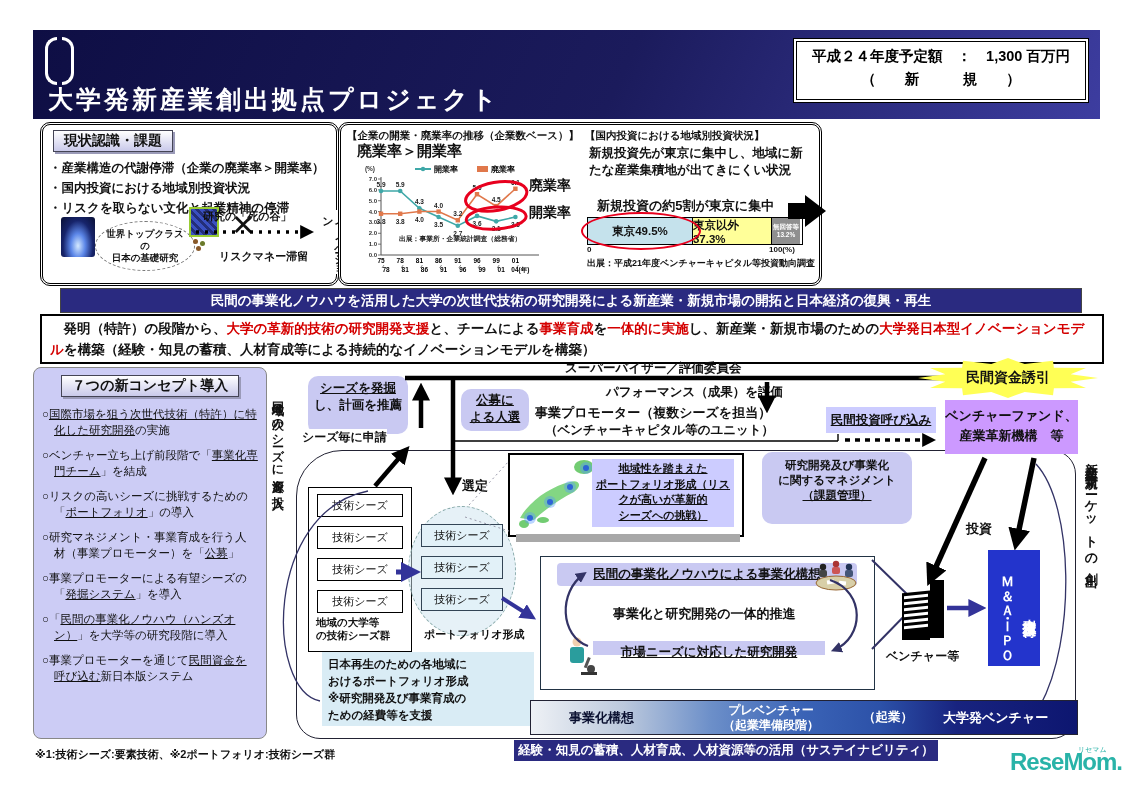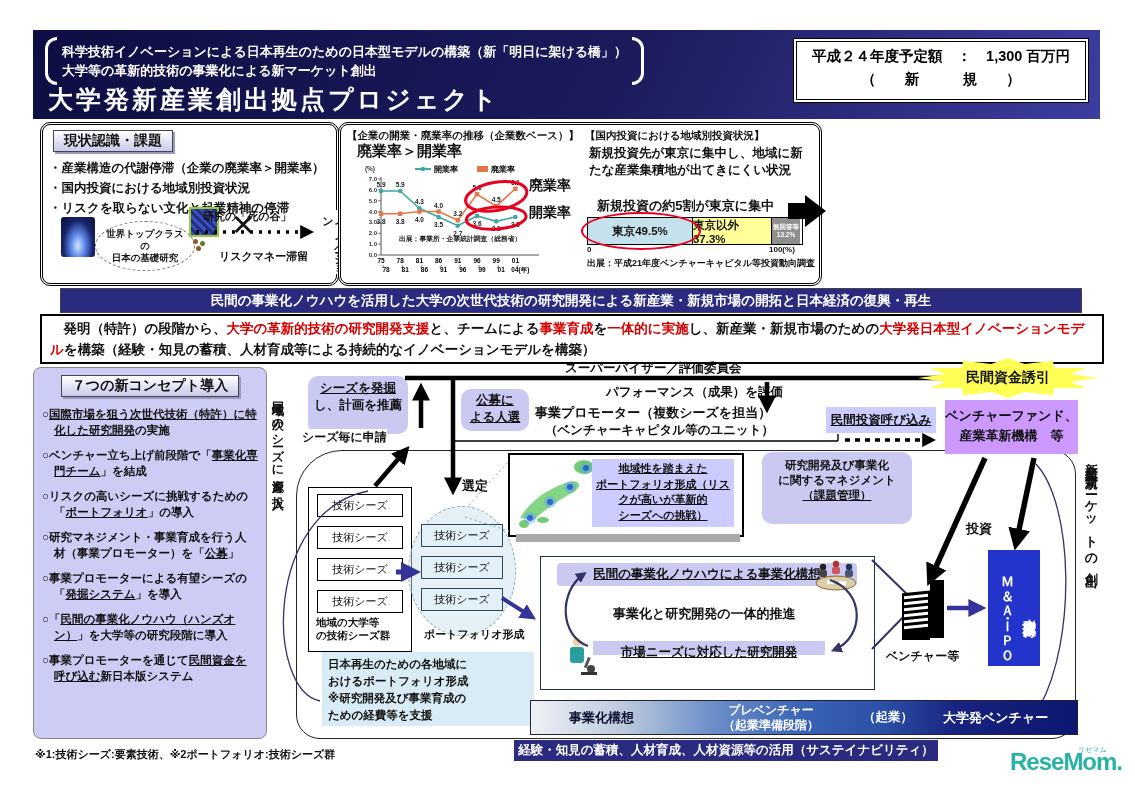--- a/index.html
+++ b/index.html
@@ -45,24 +45,20 @@
   .logo{color:#29b3a8;font-weight:bold;font-size:24px;letter-spacing:-1px;}
 </style>
 </head>
 <body>
 
 <div class="page">
 
   <div class="abs header">
     <div class="abs" style="left:12px;top:7px;display:flex;align-items:center;gap:5px;">
       <span class="bracket l"></span>
-      <span class="b" style="font-size:13px;line-height:19px;">
-        <span class="pre" style="display:block;">科学技術イノベーションによる日本再生のための日本型モデルの構築（新「明日に架ける橋」）</span>
-        <span class="pre" style="display:block;">大学等の革新的技術の事業化による新マーケット創出</span>
-      </span>
       <span class="bracket rt"></span>
     </div>
     <div class="abs b pre" style="left:15px;top:53px;font-size:25px;letter-spacing:3px;">大学発新産業創出拠点プロジェクト</div>
     <div class="abs budget" style="left:760px;top:8px;width:288px;height:54px;padding-top:3px;">
       <div class="pre">平成２４年度予定額　：　1,300 百万円</div>
       <div class="pre">（　　新　　　規　　）</div>
     </div>
   </div>
 
   <div class="abs dframe" style="left:40px;top:122px;width:293px;height:158px;">
@@ -192,21 +188,21 @@
     <div class="abs b pre" style="left:246px;top:132px;font-size:9px;">出展：平成21年度ベンチャーキャピタル等投資動向調査</div>
   </div>
 
 
   <div class="abs banner pre" style="left:60px;top:288px;width:1020px;height:23px;font-size:13.5px;line-height:23px;border:1px solid #444;">民間の事業化ノウハウを活用した大学の次世代技術の研究開発による新産業・新規市場の開拓と日本経済の復興・再生</div>
 
   <div class="abs b pre" style="left:40px;top:314px;width:1044px;height:42px;border:2px solid #000;font-size:13.5px;line-height:21px;padding:2px 8px;"><span>　発明（特許）の段階から、</span><span class="r">大学の革新的技術の研究開発支援</span><span>と、チームによる</span><span class="r">事業育成</span><span>を</span><span class="r">一体的に実施</span><span>し、新産業・新規市場のための</span><span class="r">大学発日本型イノベーションモデル</span><span>を構築（経験・知見の蓄積、人材育成等による持続的なイノベーションモデルを構築）</span></div>
 
   <div class="abs" style="left:33px;top:367px;width:232px;height:370px;background:#ccccf5;border:1px solid #888;border-radius:8px;">
     <div class="ctr" style="margin-top:7px;"><span class="tag pre" style="font-size:14px;">７つの新コンセプト導入</span></div>
-    <div style="margin:10px 8px 0 8px;font-weight:bold;font-size:11.5px;line-height:15.5px;">
+    <div style="margin:10px 8px 0 8px;font-weight:normal;font-size:11.5px;line-height:15.5px;">
       <div style="padding-left:12px;text-indent:-12px;margin-bottom:10px;" class="pre"><span>○</span><span class="u">国際市場を狙う次世代技術（特許）に特化した研究開発</span><span>の実施</span></div>
       <div style="padding-left:12px;text-indent:-12px;margin-bottom:10px;" class="pre"><span>○ベンチャー立ち上げ前段階で「</span><span class="u">事業化専門チーム</span><span>」を結成</span></div>
       <div style="padding-left:12px;text-indent:-12px;margin-bottom:10px;" class="pre"><span>○リスクの高いシーズに挑戦するための「</span><span class="u">ポートフォリオ</span><span>」の導入</span></div>
       <div style="padding-left:12px;text-indent:-12px;margin-bottom:10px;" class="pre"><span>○研究マネジメント・事業育成を行う人材（事業プロモーター）を「</span><span class="u">公募</span><span>」</span></div>
       <div style="padding-left:12px;text-indent:-12px;margin-bottom:10px;" class="pre"><span>○事業プロモーターによる有望シーズの「</span><span class="u">発掘システム</span><span>」を導入</span></div>
       <div style="padding-left:12px;text-indent:-12px;margin-bottom:10px;" class="pre"><span>○「</span><span class="u">民間の事業化ノウハウ（ハンズオン）</span><span>」を大学等の研究段階に導入</span></div>
       <div style="padding-left:12px;text-indent:-12px;" class="pre"><span>○事業プロモーターを通じて</span><span class="u">民間資金を呼び込む</span><span>新日本版システム</span></div>
     </div>
   </div>
 

